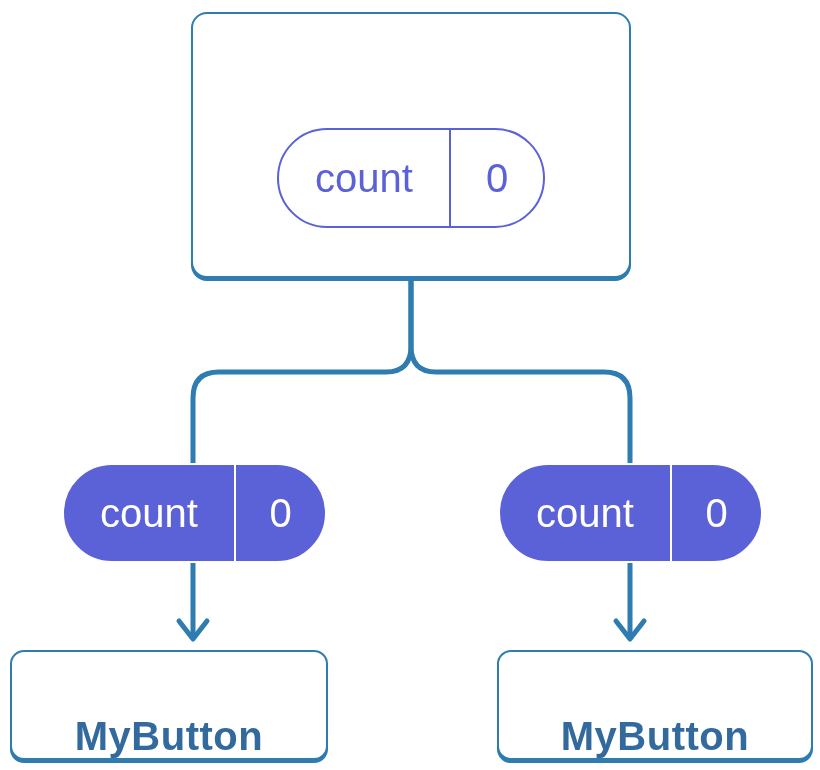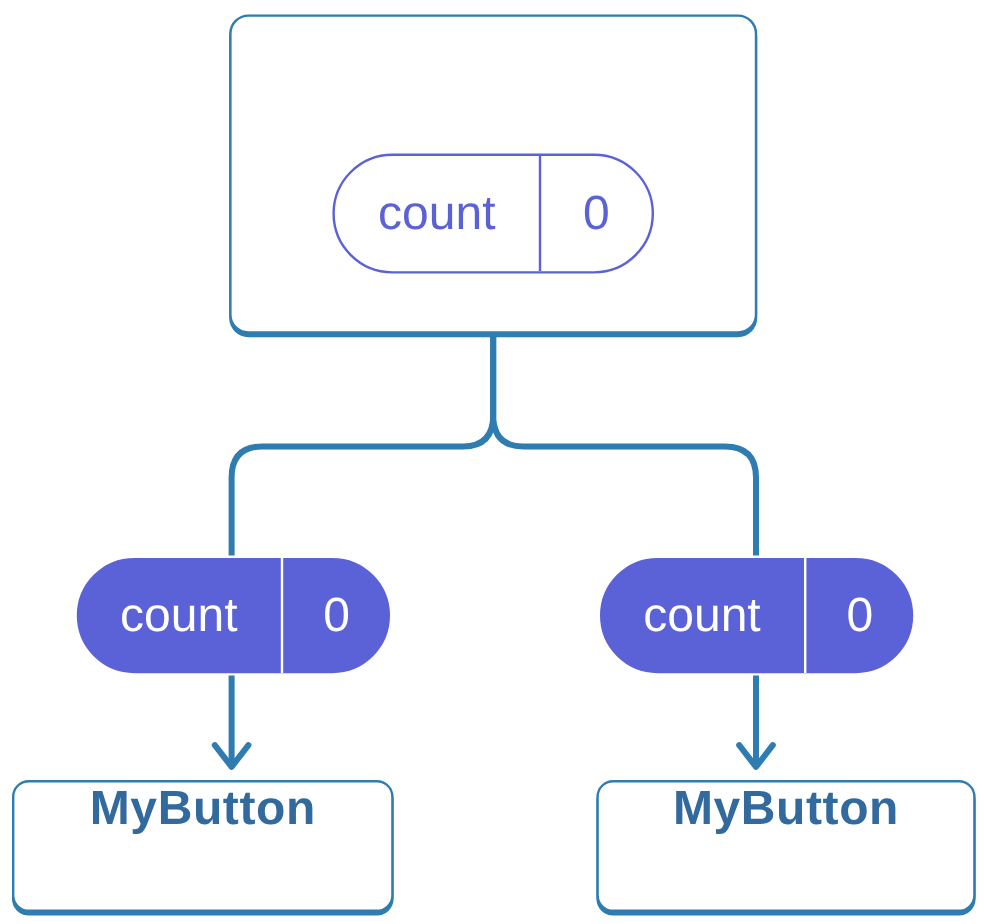--- a/index.html
+++ b/index.html
@@ -50,21 +50,21 @@
   .parent-box {
     left: 191px; top: 12px;
     width: 440px; height: 266px;
     border-radius: 16px;
   }
   .child-box {
     top: 650px;
     height: 110px;
     border-radius: 14px;
     display: flex;
-    align-items: flex-start;
+    align-items: flex-end;
     justify-content: center;
   }
   .child-box.left  { left: 10px;  width: 318px; }
   .child-box.right { left: 497px; width: 316px; }
 
   .component-title {
     font-size: 40px;
     line-height: 44px;
     font-weight: 700;
     color: var(--title-text);

